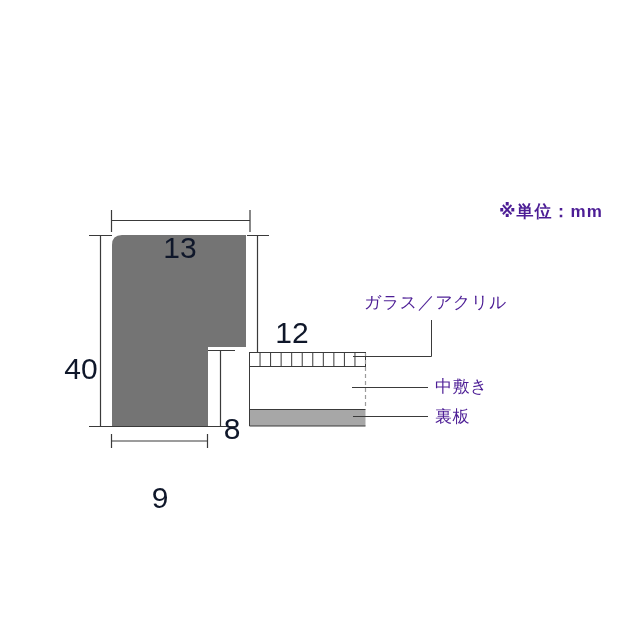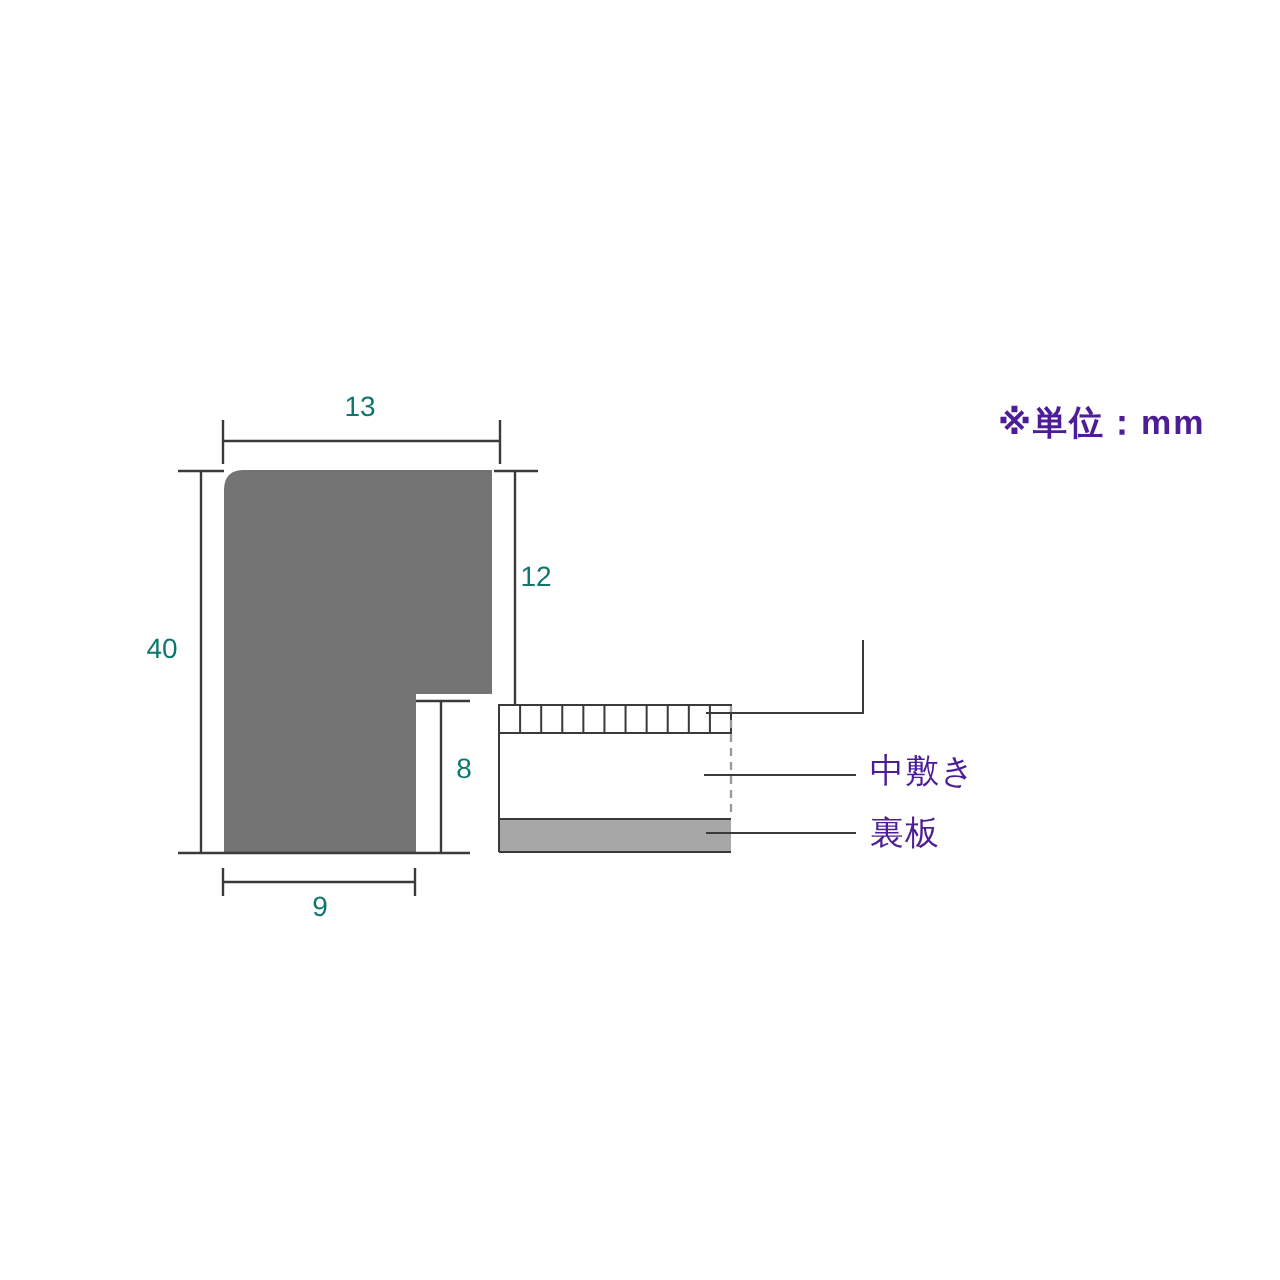--- a/index.html
+++ b/index.html
@@ -15,23 +15,24 @@
   .thin{stroke:#3a3a3a;stroke-width:1;fill:none;}
   .dash{stroke:#9b9b9b;stroke-width:1.2;fill:none;stroke-dasharray:4 3;}
   .hatch line{stroke:#3a3a3a;stroke-width:1;}
   .lbl{
     position:absolute;
     color:#4c1d95;
     white-space:nowrap;
     line-height:1;
   }
   .num{
-    font-size:14px;
-    color:#0f766e;
+    font-size:30px;
+    color:#0f172a;
     transform:translateX(-50%);
+    margin-top:37px;
   }
   .jp{font-size:17px;letter-spacing:0.5px;}
   .unit{font-size:17px;font-weight:600;letter-spacing:1px;}
 </style>
 </head>
 <body>
 
 <div class="canvas">
 
   <svg width="640" height="640" viewBox="0 0 640 640">
@@ -80,20 +81,21 @@
 
     <path class="thin" d="M 353 356.5 L 431.5 356.5 L 431.5 320"></path>
     <path class="thin" d="M 352 387.5 L 428 387.5"></path>
     <path class="thin" d="M 353 416.5 L 428 416.5"></path>
   </svg>
 
   <div class="lbl unit" style="left:499px;top:203px;">※単位：mm</div>
 
   <div class="lbl num" style="left:180px;top:196px;">13</div>
   <div class="lbl num" style="left:81px;top:317px;">40</div>
-  <div class="lbl num" style="left:268px;top:281px;">12</div>
+  <div class="lbl num" style="left:292px;top:281px;">12</div>
   <div class="lbl num" style="left:232px;top:377px;">8</div>
   <div class="lbl num" style="left:160px;top:446px;">9</div>
 
+  <div class="lbl jp" style="left:364px;top:294px;">ガラス／アクリル</div>
   <div class="lbl jp" style="left:435px;top:379px;font-family:Liberation Mono, monospace;">中敷き</div>
   <div class="lbl jp" style="left:435px;top:408px;text-align:right;">裏板</div>
 
 </div>
 
 </body></html>

